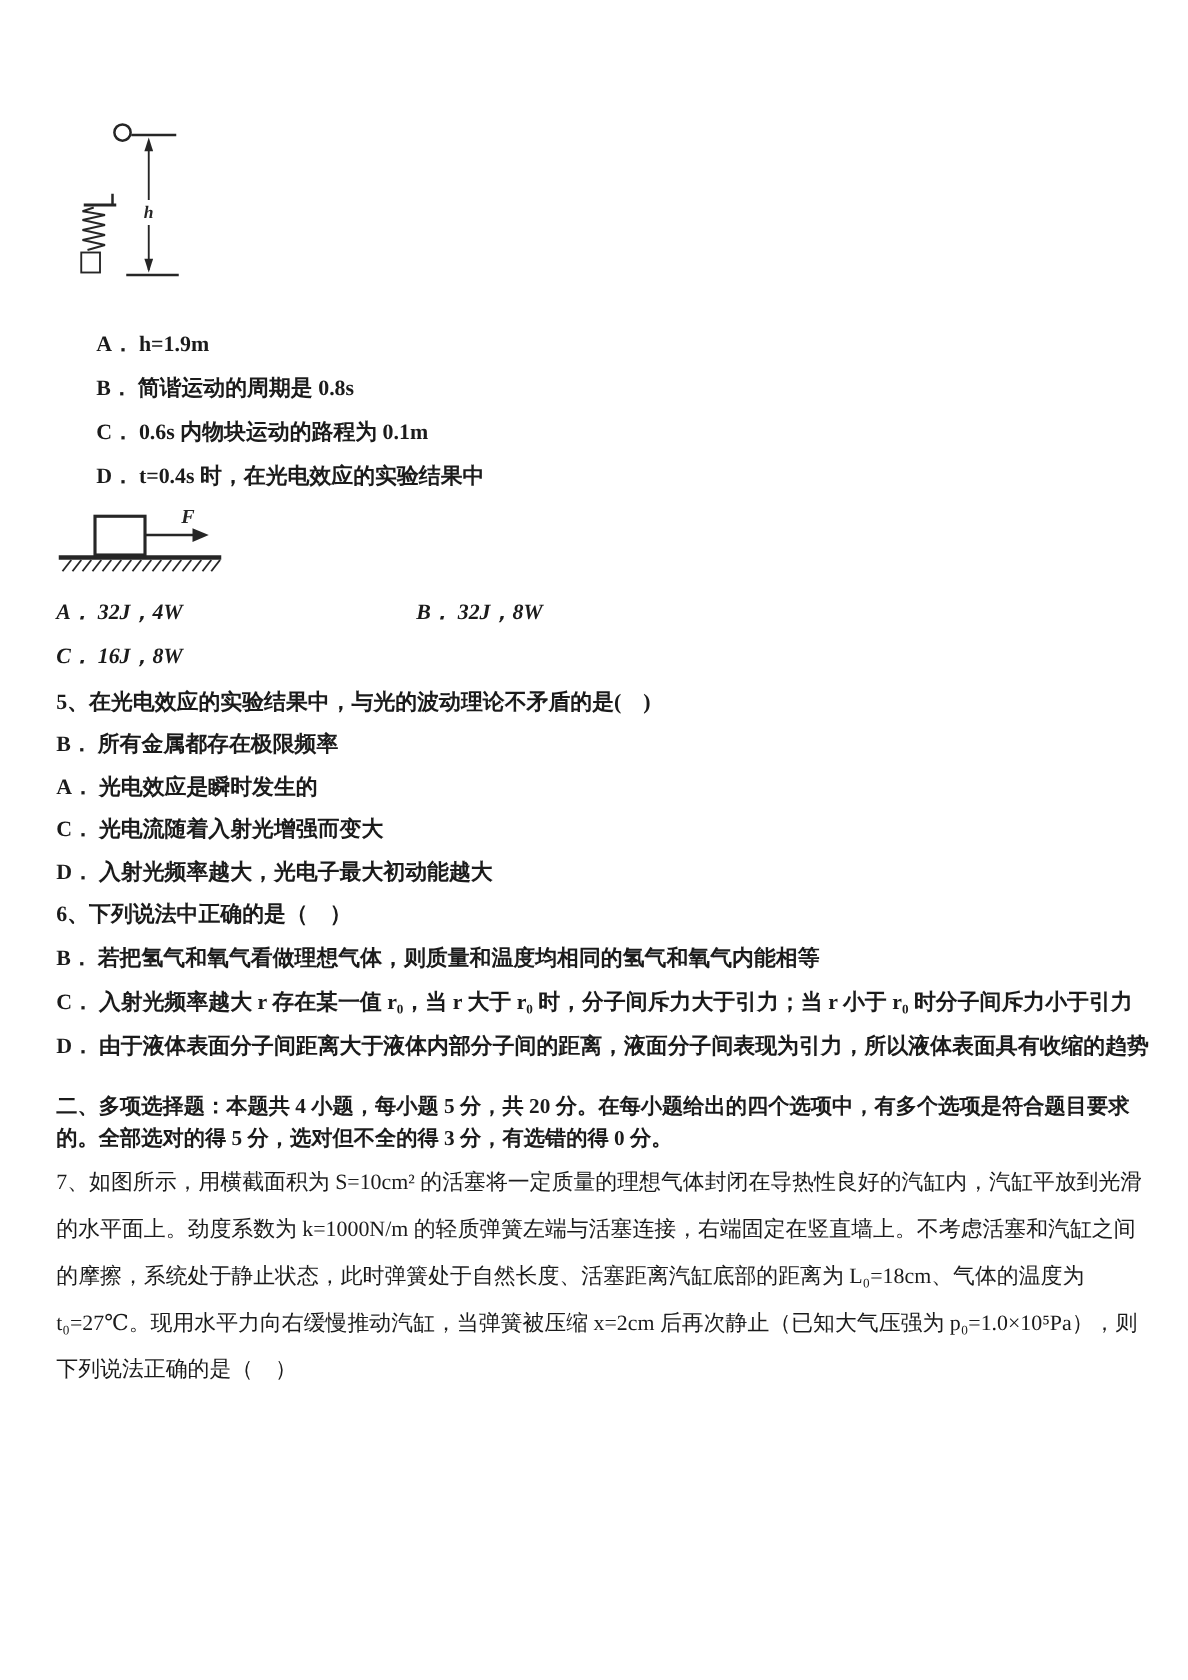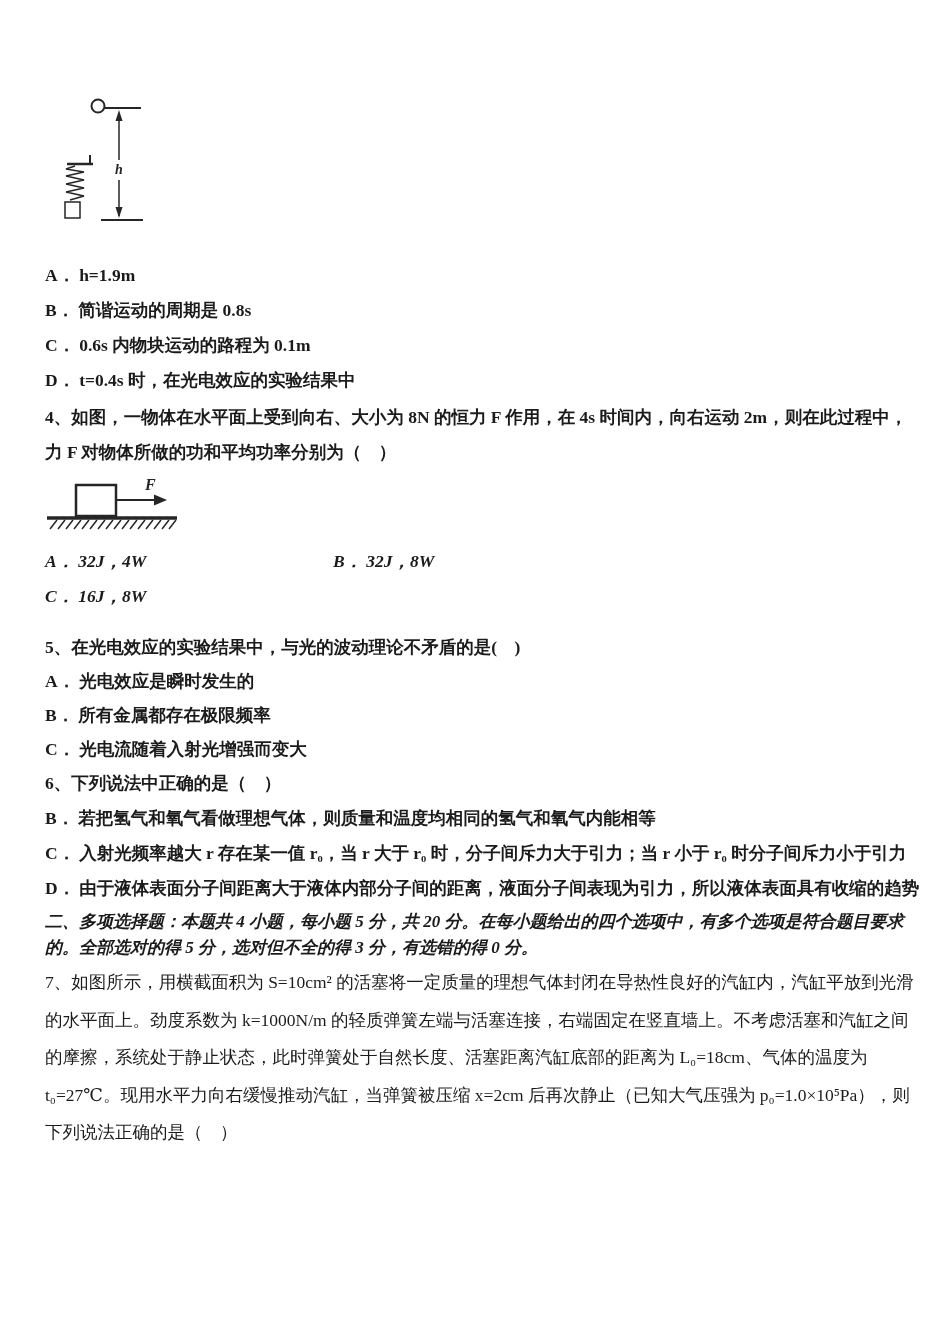--- a/index.html
+++ b/index.html
@@ -16,41 +16,40 @@
     padding:0 30px 0 45px;
     overflow:hidden;
   }
   .line {
     font-size:17.5px;
     font-weight:700;
     line-height:35px;
     white-space:pre-wrap;
   }
   .opts .lab { margin-right:4px; }
-  .q3opts { margin-top:30px; }
+  .q3opts { margin-top:30px;margin-left:32px; }
   .q4stem { margin-top:2px; width:875px; }
   .fig1 { margin:98px 0 0 11px; height:130px; }
   .fig2 { margin:6px 0 0 0; height:58px; }
   .optgrid {
     margin-top:10px;
     display:grid;
     grid-template-columns:288px auto;
     font-style:italic;
   }
   .q5block .line { line-height:34px; }
   .q6block .line { line-height:35px; }
-  .q5block { margin-top:16px; }
+  .q5block { margin-top:2px; }
   .sect {
-    margin-top:3px;
+    margin-top:18px;
     font-size:17px;
     font-weight:700;
     line-height:25.5px;
     white-space:pre-wrap;
     width:878px;
-    font-style:italic;
   }
   .q7stem {
     margin-top:4px;
     font-size:17.5px;
     font-weight:400;
     line-height:37.5px;
     white-space:pre-wrap;
     width:877px;
   }
   svg { display:block; }
@@ -97,21 +96,20 @@
     </svg>
   </div>
 
   <div class="opts q3opts">
     <div class="line"><span class="lab">A．</span><span>h=1.9m</span></div>
     <div class="line"><span class="lab">B．</span><span>简谐运动的周期是 0.8s</span></div>
     <div class="line"><span class="lab">C．</span><span>0.6s 内物块运动的路程为 0.1m</span></div>
     <div class="line"><span class="lab">D．</span><span>t=0.4s 时，在光电效应的实验结果中</span></div>
   </div>
 
-  <p class="line q4stem">4、如图，一物体在水平面上受到向右、大小为 8N 的恒力 F 作用，在 4s 时间内，向右运动 2m，则在此过程中，力 F 对物体所做的功和平均功率分别为（　）</p>
 
   <div class="fig2">
     <svg width="140" height="58" viewBox="0 0 140 58">
       <rect class="s25" x="31" y="9" width="40" height="31"></rect>
       <g>
         <line class="s2" x1="71" y1="24" x2="113" y2="24"></line>
         <polygon points="122,24 109,18.5 109,29.5"></polygon>
       </g>
       <text class="flabel" x="100" y="14">F</text>
       <g>
@@ -137,23 +135,24 @@
   </div>
 
   <div class="optgrid opts">
     <div class="line"><span class="lab">A．</span><span>32J，4W</span></div>
     <div class="line"><span class="lab">B．</span><span>32J，8W</span></div>
     <div class="line"><span class="lab">C．</span><span>16J，8W</span></div>
   </div>
 
   <div class="q5block opts">
     <p class="line">5、在光电效应的实验结果中，与光的波动理论不矛盾的是(　)</p>
+    <div class="line"><span class="lab">B．</span><span>所有金属都存在极限频率</span></div>
     <div class="line"><span class="lab">A．</span><span>光电效应是瞬时发生的</span></div>
-    <div class="line"><span class="lab">B．</span><span>所有金属都存在极限频率</span></div>
     <div class="line"><span class="lab">C．</span><span>光电流随着入射光增强而变大</span></div>
+    <div class="line"><span class="lab">D．</span><span>入射光频率越大，光电子最大初动能越大</span></div>
   </div>
 
   <div class="q6block opts">
     <p class="line">6、下列说法中正确的是（　）</p>
     <div class="line"><span class="lab">B．</span><span>若把氢气和氧气看做理想气体，则质量和温度均相同的氢气和氧气内能相等</span></div>
     <div class="line"><span class="lab">C．</span><span>入射光频率越大 r 存在某一值 r₀，当 r 大于 r₀ 时，分子间斥力大于引力；当 r 小于 r₀ 时分子间斥力小于引力</span></div>
     <div class="line"><span class="lab">D．</span><span>由于液体表面分子间距离大于液体内部分子间的距离，液面分子间表现为引力，所以液体表面具有收缩的趋势</span></div>
   </div>
 
   <p class="sect">二、多项选择题：本题共 4 小题，每小题 5 分，共 20 分。在每小题给出的四个选项中，有多个选项是符合题目要求的。全部选对的得 5 分，选对但不全的得 3 分，有选错的得 0 分。</p>

